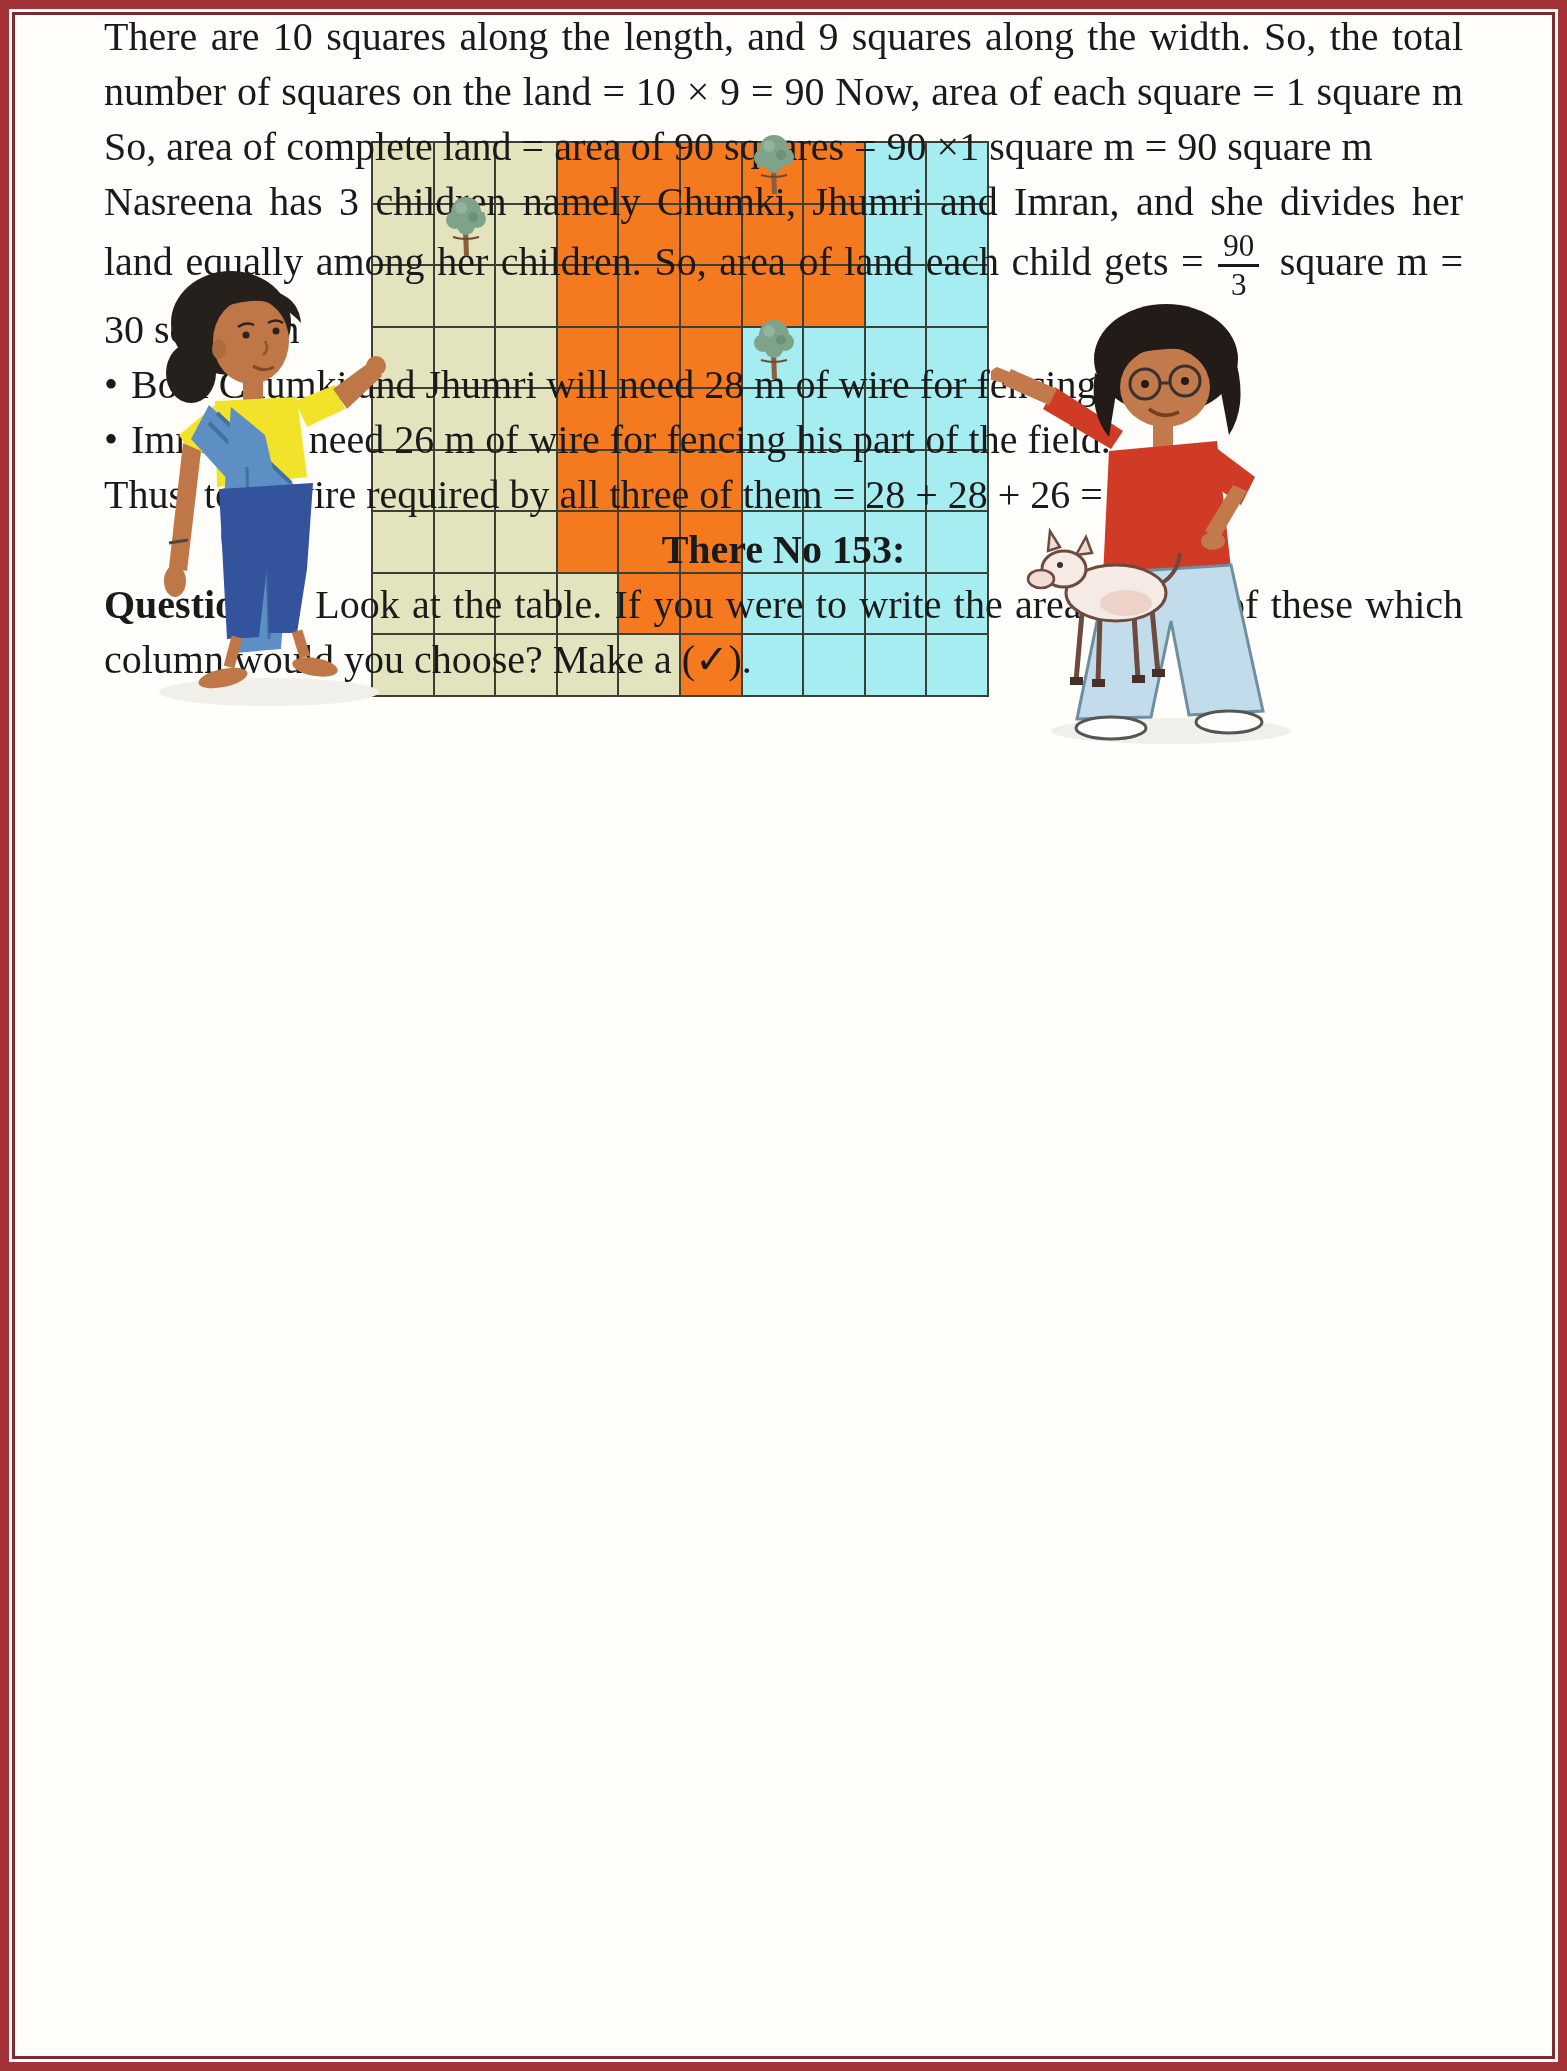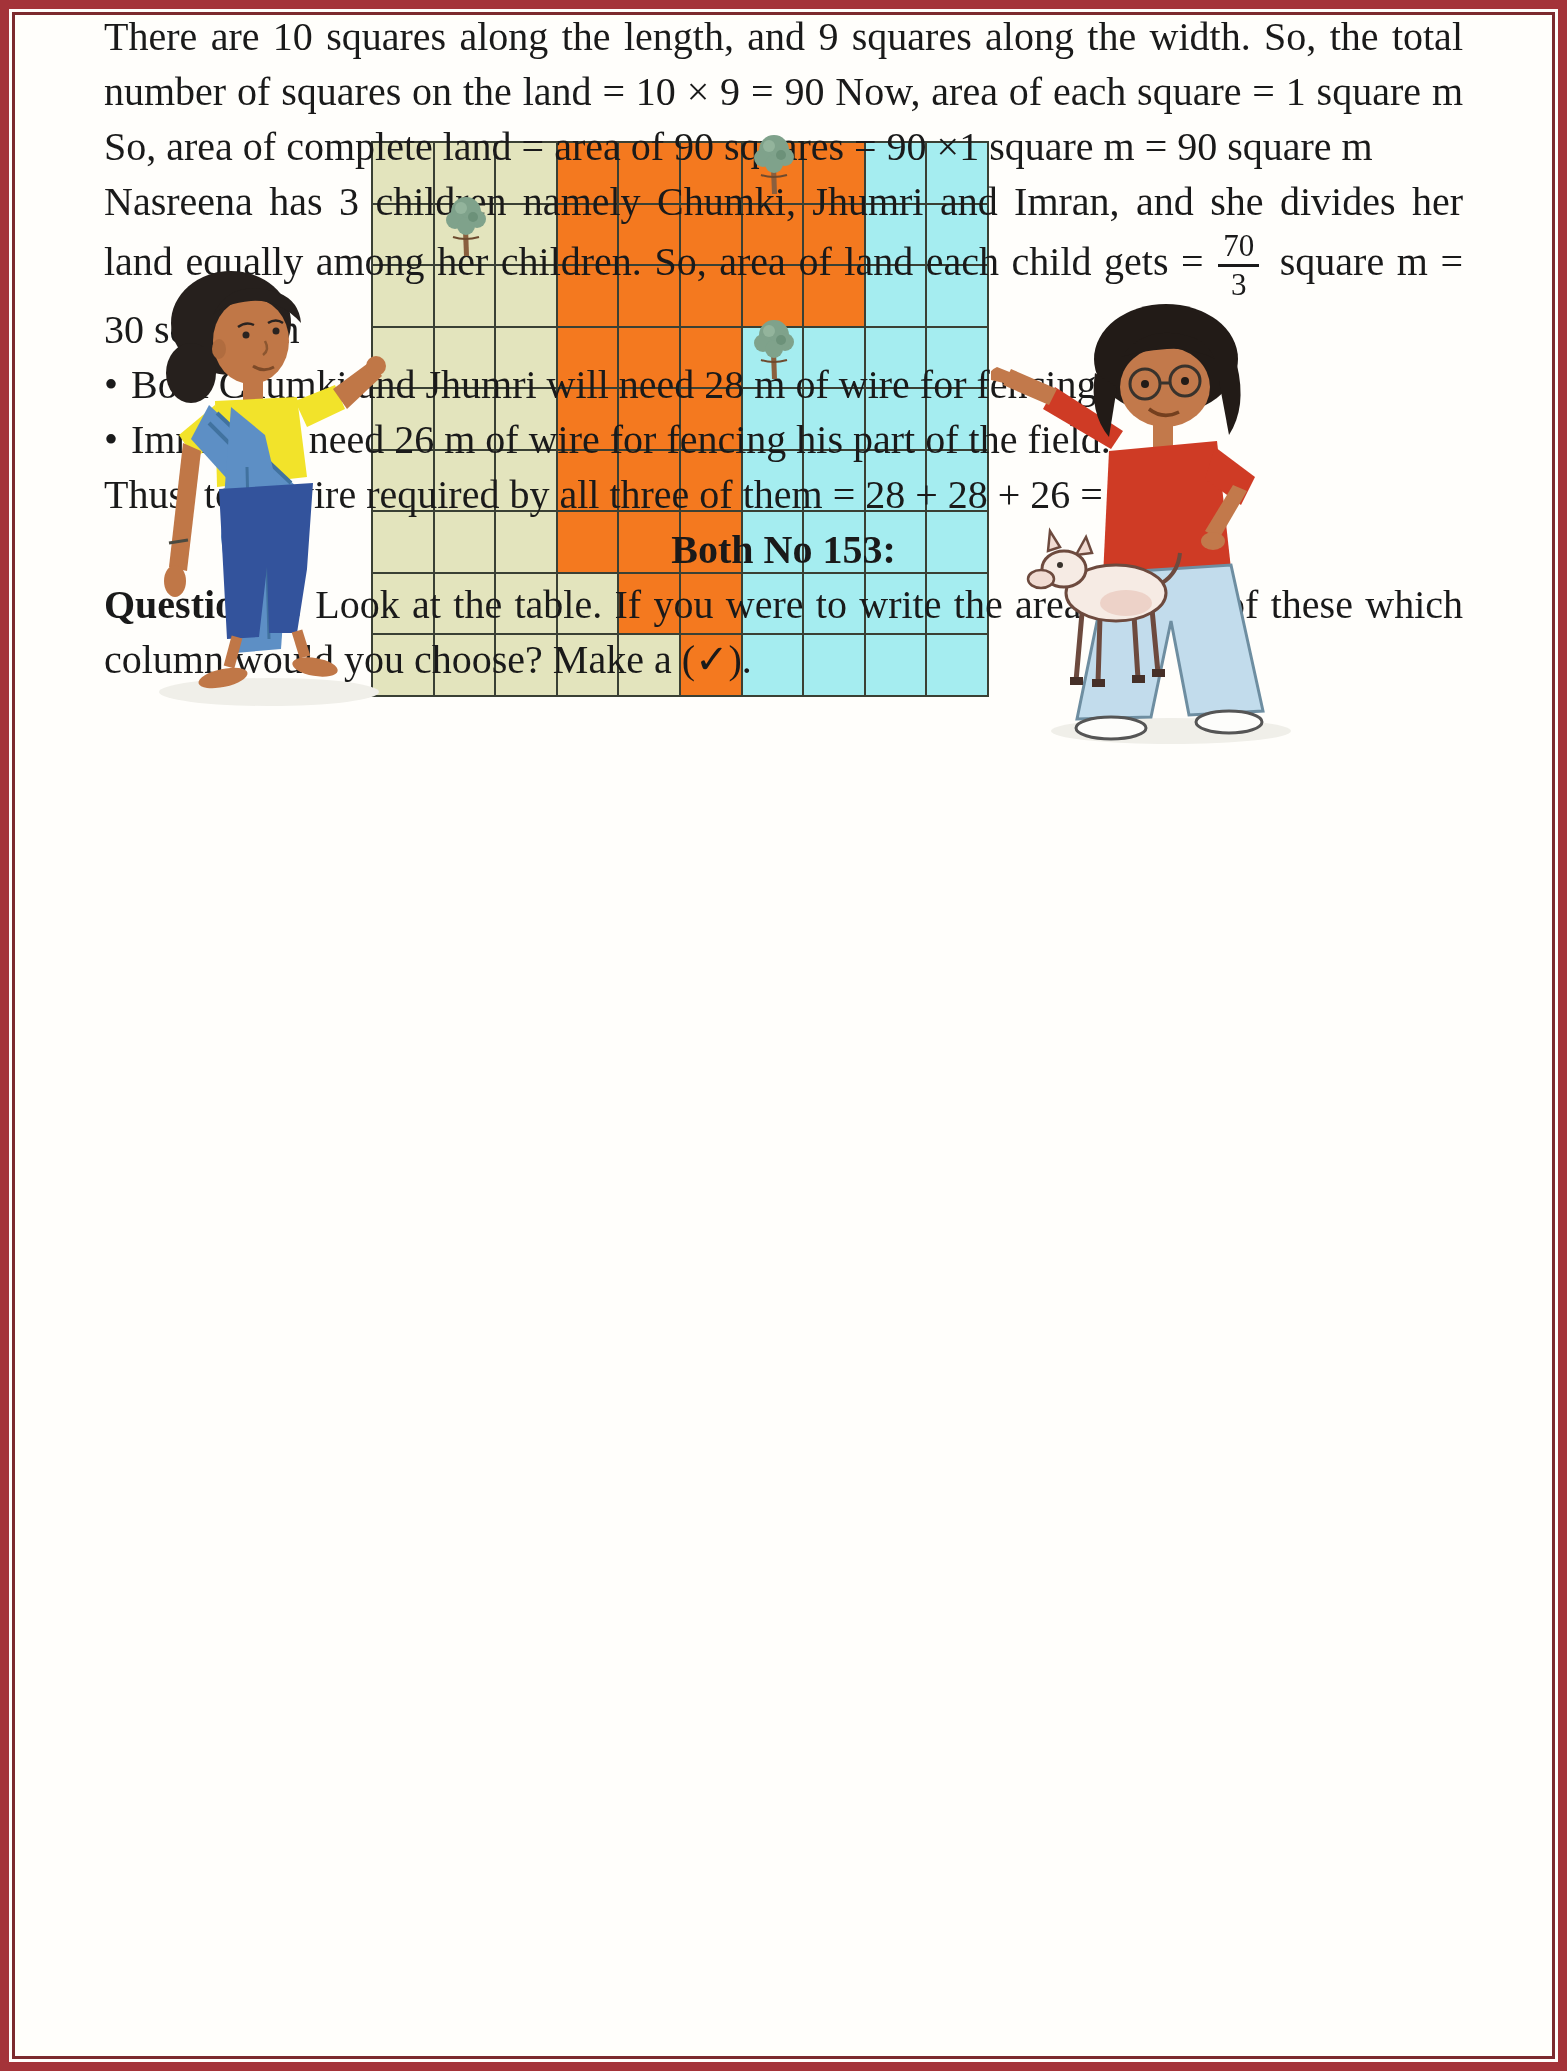--- a/index.html
+++ b/index.html
@@ -264,25 +264,25 @@
     </g>
     <circle cx="18" cy="15" r="6" fill="#93b49c"></circle>
     <circle cx="30" cy="24" r="5" fill="#6c9179"></circle>
   </svg>
     </div>
 
   <div class="content">
 
     <p class="just p-intro">There are 10 squares along the length, and 9 squares along the width. So, the total number of squares on the land = 10 × 9 = 90 Now, area of each square = 1 square m So, area of complete land = area of 90 squares = 90 ×1 square m = 90 square m</p>
 
-    <p class="just p-children"><span>Nasreena has 3 children namely Chumki, Jhumri and Imran, and she divides her land equally among her children. So, area of land each child gets = </span><span class="frac"><span class="frac-num">70</span><span class="frac-den">3</span></span><span> square m = 30 square m</span></p>
+    <p class="just p-children"><span>Nasreena has 3 children namely Chumki, Jhumri and Imran, and she divides her land equally among her children. So, area of land each child gets = </span><span class="frac"><span class="frac-num">90</span><span class="frac-den">3</span></span><span> square m = 30 square m</span></p>
 
     <p class="p-bullet1"><span class="bullet-marker">•</span><span>Both Chumki and Jhumri will need 28 m of wire for fencing.</span></p>
 
     <p class="p-bullet2"><span class="bullet-marker">•</span><span>Imran will need 26 m of wire for fencing his part of the field.</span></p>
 
     <p class="p-total">Thus, total wire required by all three of them = 28 + 28 + 26 = 82 m</p>
 
-    <p class="p-heading">Both No 153:</p>
+    <p class="p-heading">There No 153:</p>
 
     <p class="just p-question"><span class="q-label">Question 1:</span><span> Look at the table. If you were to write the area of each of these which column would you choose? Make a (✓).</span></p>
   </div>
 </div>
 
 </body></html>

